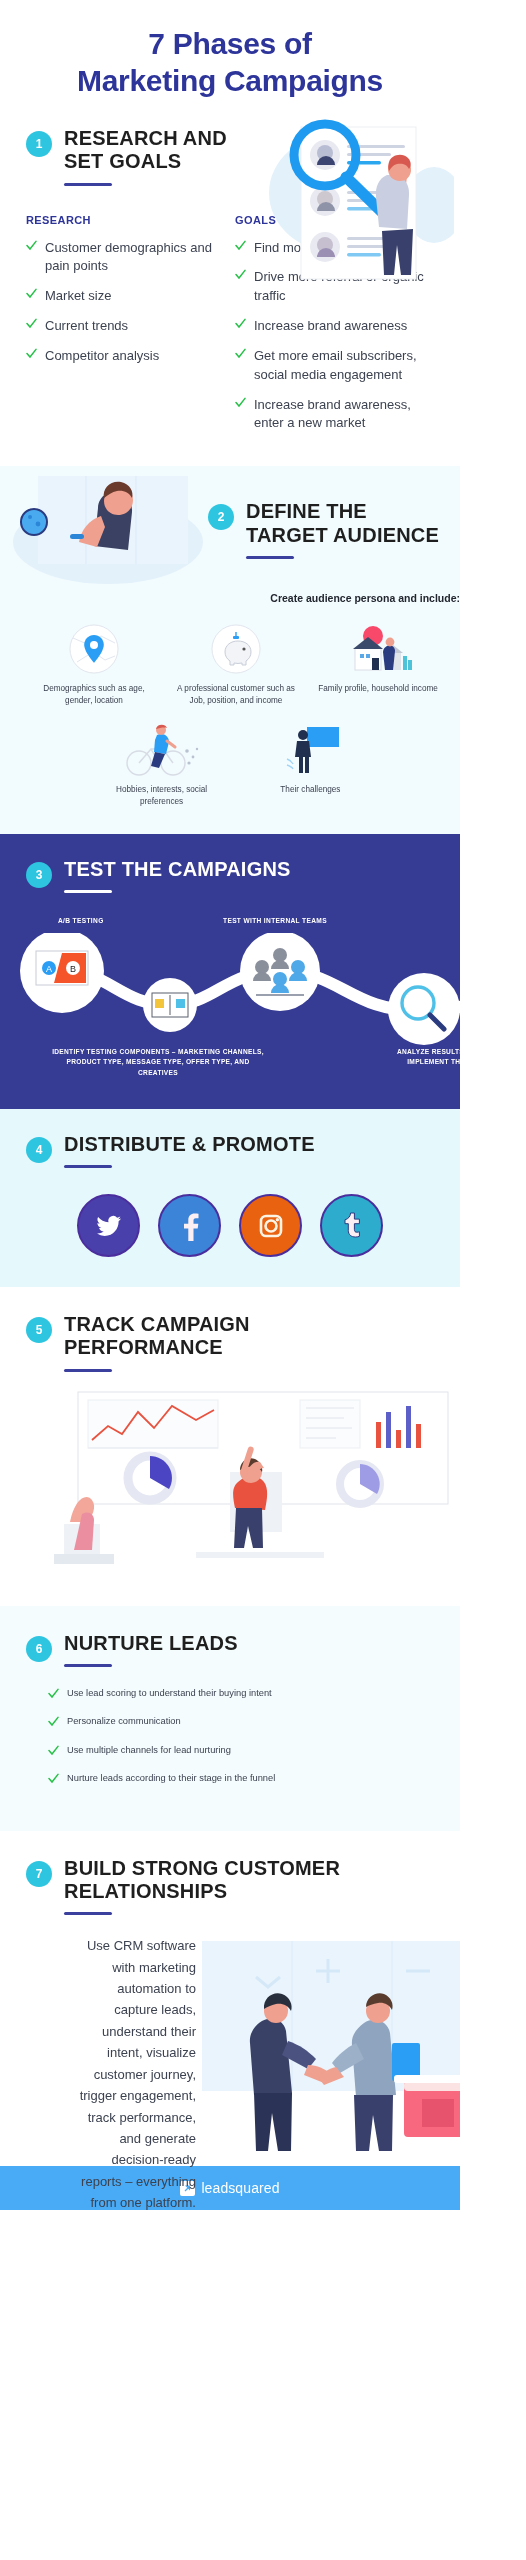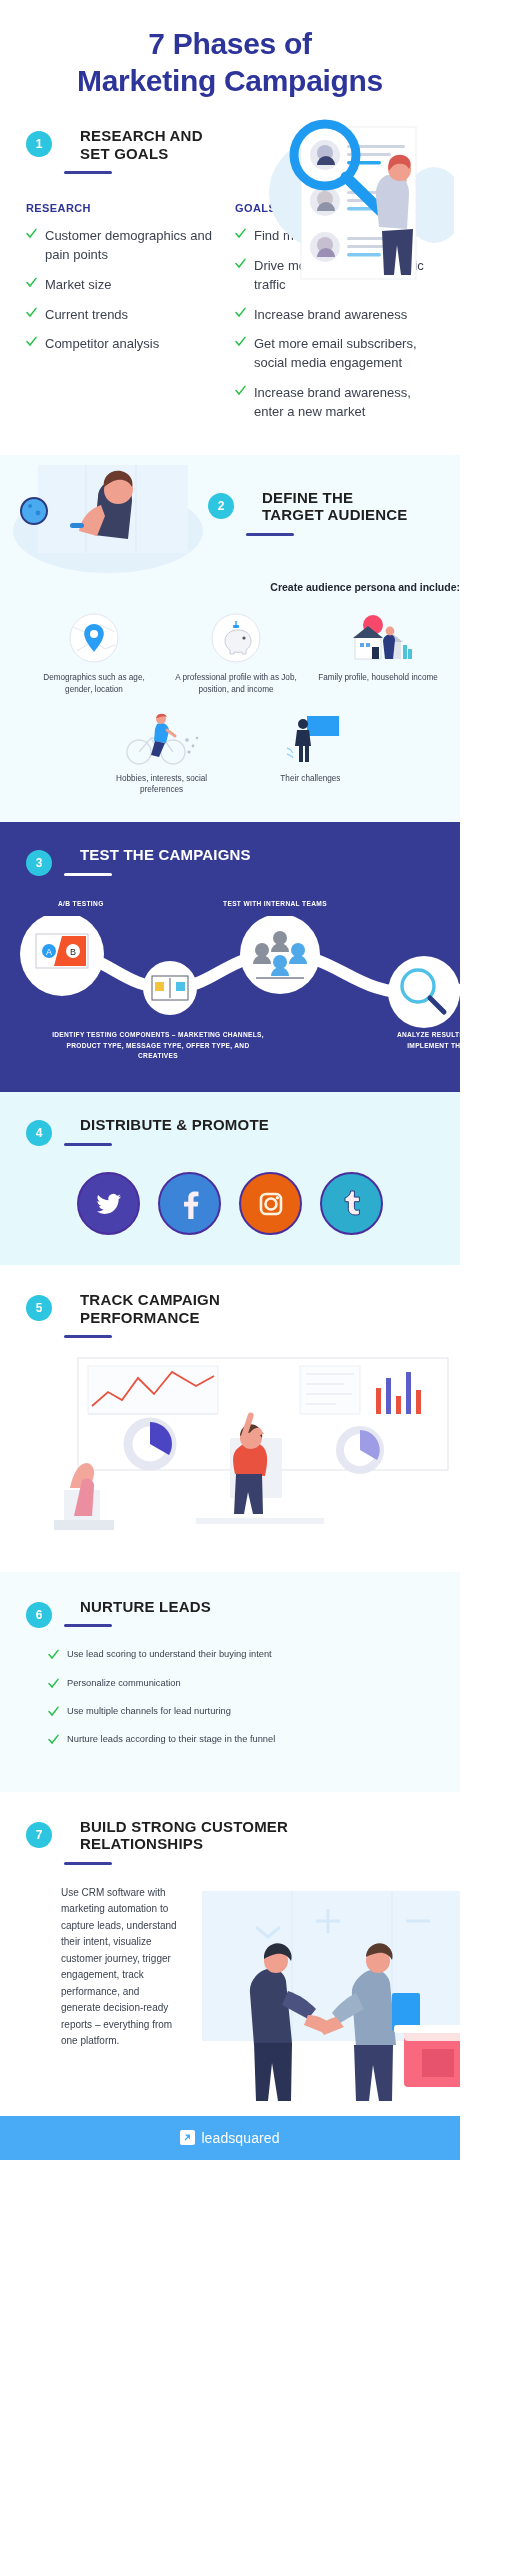--- a/index.html
+++ b/index.html
@@ -16,22 +16,22 @@
   .sec { position: relative; width: 100%; }
   .sec-head { display: flex; align-items: flex-start; gap: 12px; }
   .badge {
     width: 26px; height: 26px; border-radius: 50%;
     background: #2ec5e0; color: #fff;
     font-size: 12px; font-weight: 700;
     display: flex; align-items: center; justify-content: center;
     flex: 0 0 26px; margin-top: 4px;
   }
   .sec-title {
-    font-size: 15px; font-weight: 800; letter-spacing: .2px;
-    color: #1f1f1f; line-height: 1.16; text-transform: uppercase; margin-left: 16px;
+    font-size: 20px; font-weight: 800; letter-spacing: .2px;
+    color: #1f1f1f; line-height: 1.16; text-transform: uppercase;
   }
   .sec-title.light { color: #ffffff; }
   .rule { width: 48px; height: 3px; background: #3b3f9e; margin-top: 9px; border-radius: 2px; }
   .rule.light { background: #ffffff; }
 
   
   .header { padding: 26px 24px 10px; text-align: center; }
   .h-title {
     color: #2d349a; font-weight: 800; font-size: 30px; line-height: 1.22;
     letter-spacing: -.3px;
@@ -110,22 +110,22 @@
   .s6 { background: #f5fcfd; padding: 26px 0 30px; }
   .s6-head { padding-left: 26px; }
   .s6 .chk-list { padding: 20px 26px 0 48px; }
   .s6 .chk-list li { font-size: 9.3px; margin-bottom: 15px; }
 
   
   .s7 { background: #ffffff; padding: 26px 0 0; position: relative; }
   .s7-head { padding-left: 26px; }
   .s7-body { position: relative; height: 235px; margin-top: 16px; }
   .s7-text {
-    position: absolute; left: 61px; top: 4px; width: 120px;
-    font-size: 10px; line-height: 1.65; color: #3c4250;
+    position: absolute; left: 76px; top: 4px; width: 120px;
+    font-size: 13px; line-height: 1.65; color: #3c4250; text-align: right;
   }
   .s7-art { position: absolute; left: 196px; top: 0; width: 330px; height: 232px; }
 
   
   .footer {
     background: #49aaf5; height: 44px;
     display: flex; align-items: center; justify-content: center; gap: 6px;
   }
   .logo-mark {
     width: 15px; height: 15px; background: #fff; border-radius: 2px;
@@ -331,21 +331,21 @@
       <div class="persona">
         <div class="ico">
           <svg width="54" height="54" viewBox="0 0 54 54">
             <circle cx="27" cy="27" r="24" fill="#fff" stroke="#e2e6ee"></circle>
             <path d="M16 30c0-7 6-11 13-11s13 4 13 11c0 4-2 7-5 9v4h-4v-2a18 18 0 01-8 0v2h-4v-4c-3-2-5-5-5-9z" fill="#f3f4f7" stroke="#c8cdd8"></path>
             <circle cx="35" cy="27" r="1.6" fill="#555"></circle>
             <rect x="24" y="14" width="6" height="3" rx="1" fill="#2a9df4"></rect>
             <path d="M27 10v4" stroke="#2a9df4" stroke-width="1.4"></path>
           </svg>
         </div>
-        <div class="cap">A professional profile with as Job, position, and income</div>
+        <div class="cap">A professional customer such as Job, position, and income</div>
       </div>
       <div class="persona">
         <div class="ico">
           <svg width="70" height="54" viewBox="0 0 70 54">
             <circle cx="30" cy="14" r="10" fill="#f8496b"></circle>
             <rect x="12" y="26" width="26" height="22" fill="#fff" stroke="#d9dee8"></rect>
             <path d="M10 27l15-12 15 12z" fill="#3a4a6b"></path>
             <rect x="17" y="32" width="4" height="4" fill="#5ba8e8"></rect>
             <rect x="23" y="32" width="4" height="4" fill="#5ba8e8"></rect>
             <rect x="29" y="36" width="7" height="12" fill="#22304f"></rect>

